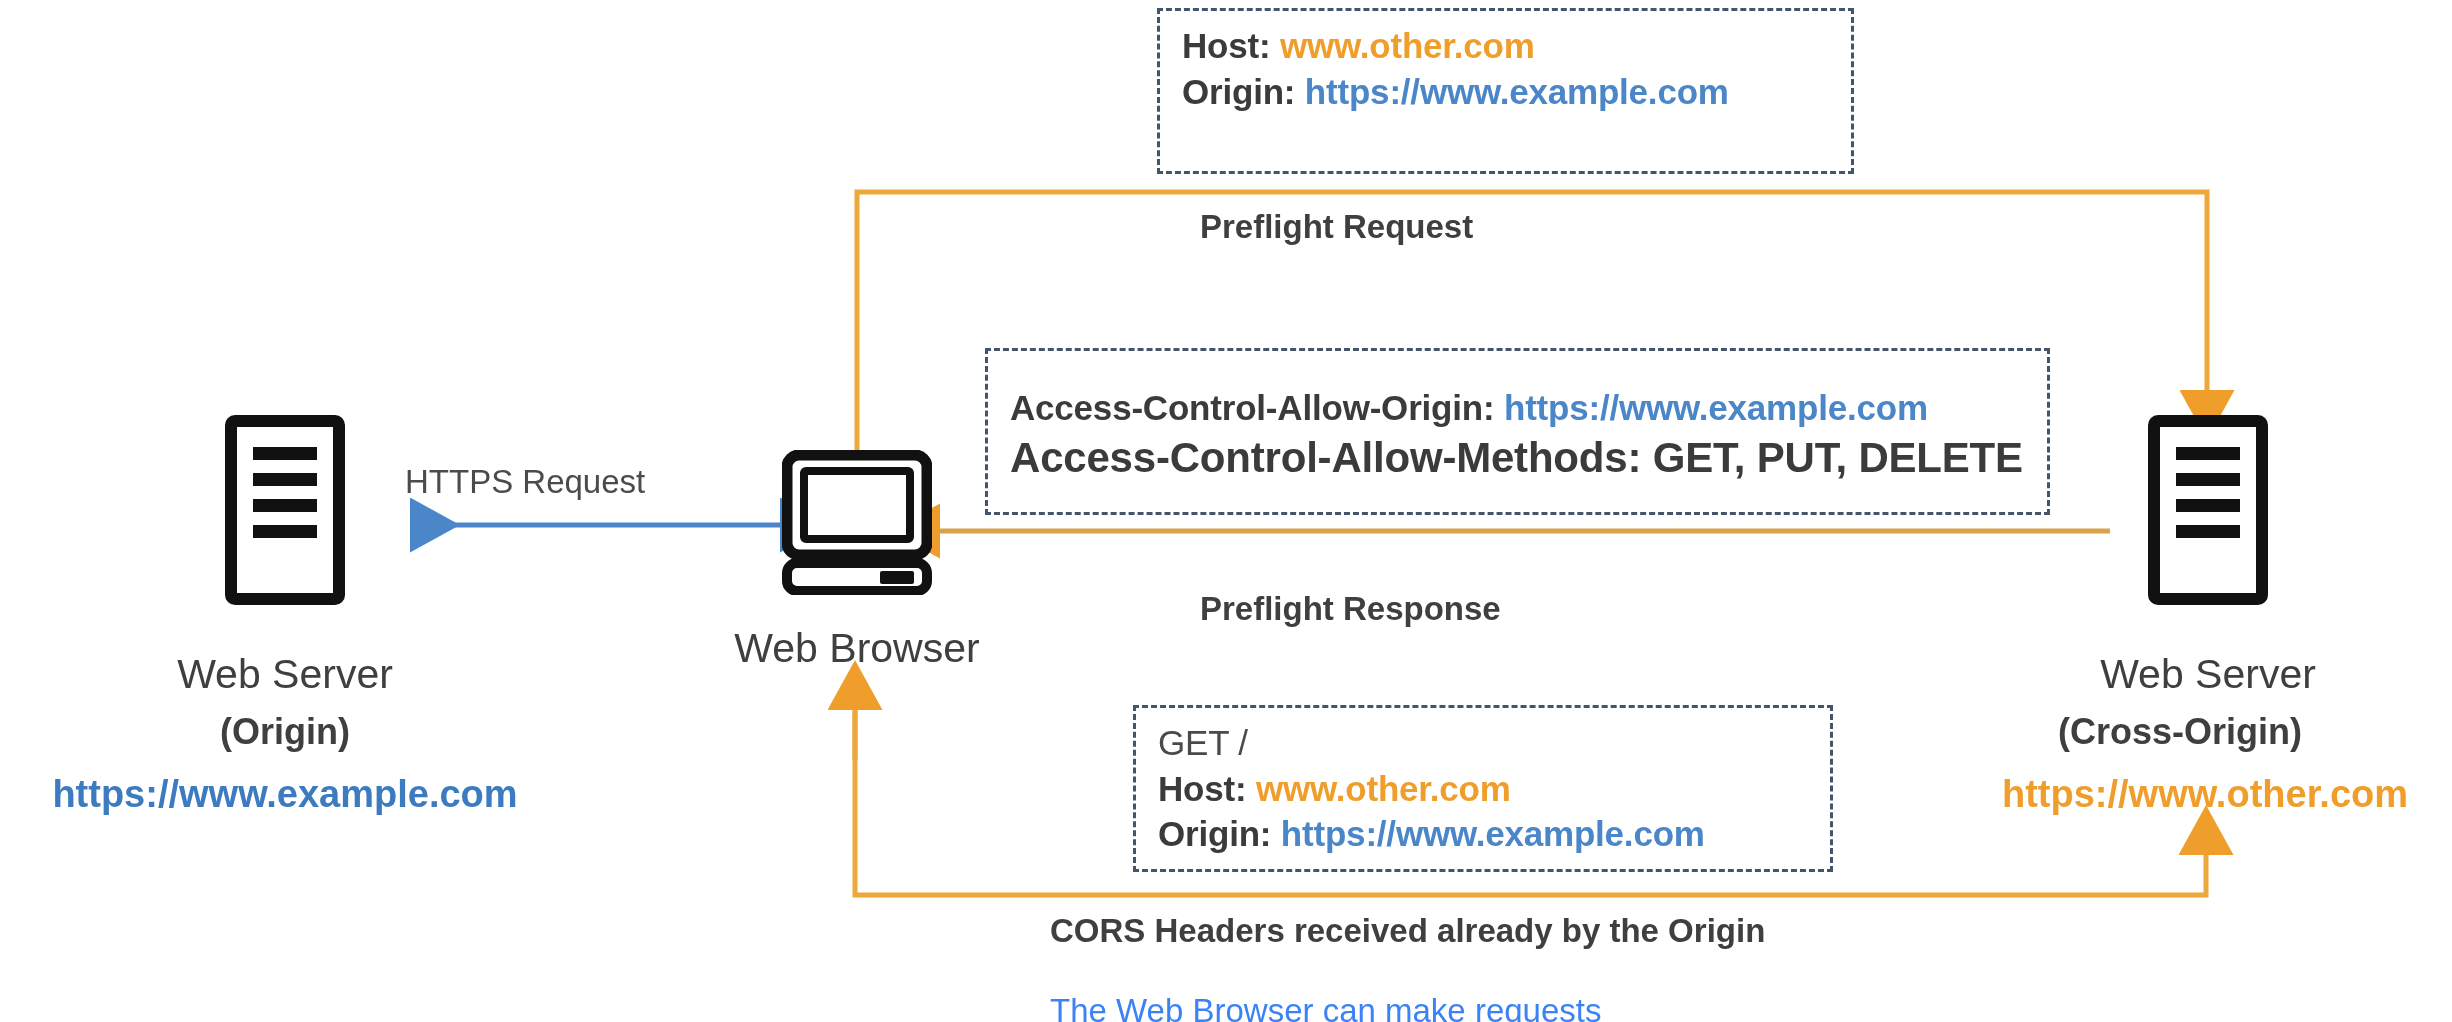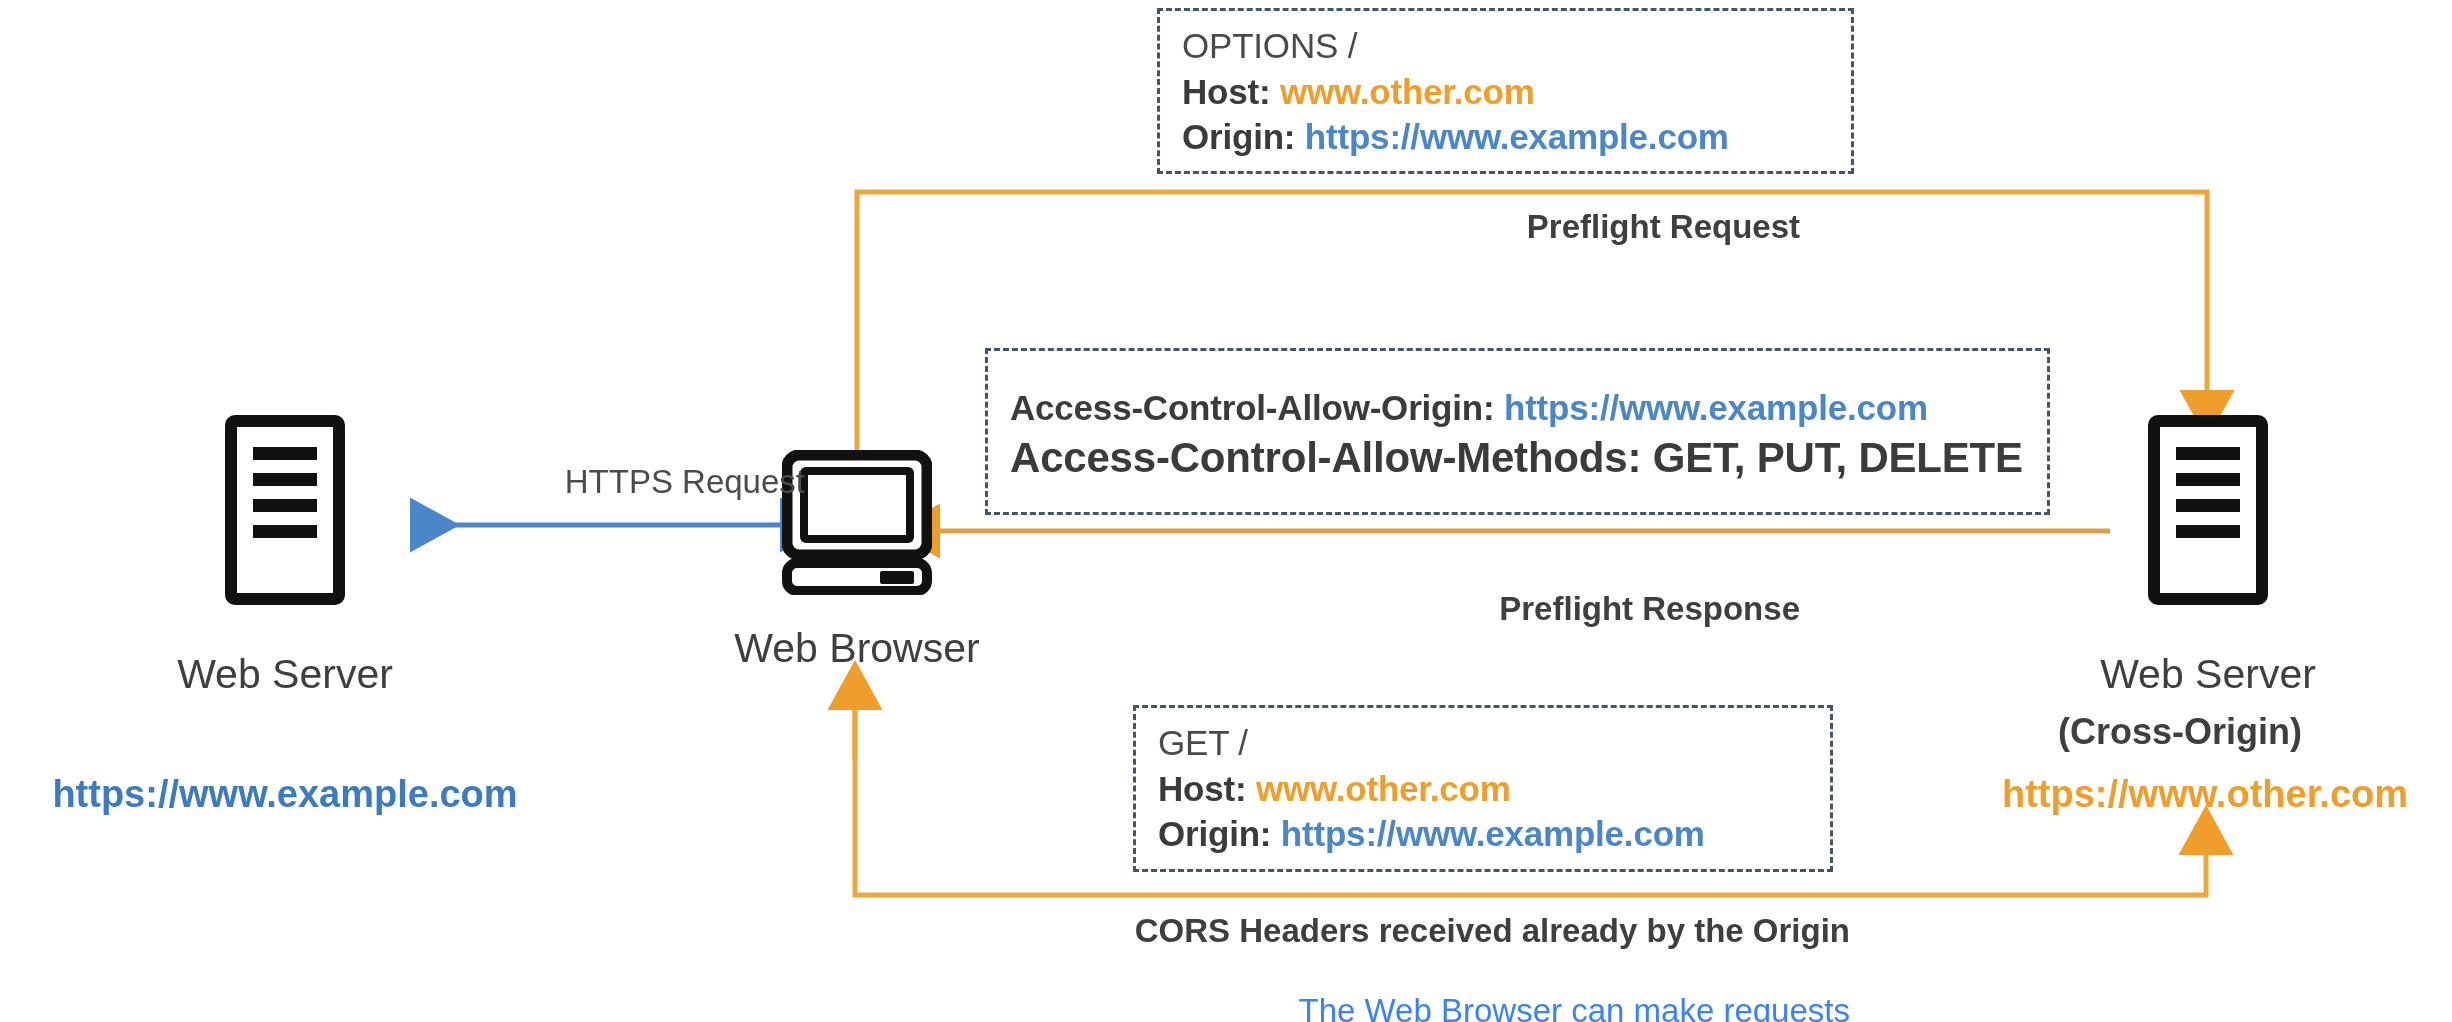--- a/index.html
+++ b/index.html
@@ -57,21 +57,21 @@
   .node-name  { font-size: 41px; font-weight: 400; line-height: 1.18; }
   .node-sub   { font-size: 36px; font-weight: bold; line-height: 1.20; }
   .node-url   { font-size: 38px; font-weight: bold; line-height: 1.20; }
   .url-blue   { color: #3C7BC0; }
   .url-orange { color: #EF9E2B; }
 
   
   .flow-label {
     position: absolute;
     white-space: nowrap;
-    text-align: right;
+    text-align: left;
     color: #3f3f3f;
   }
   .flow-bold { font-weight: bold; font-size: 33px; }
   .flow-thin { font-weight: 400; font-size: 33px; color: #3b82f6; margin-top: 32px; }
   .flow-https { font-weight: 400; font-size: 33px; color: #4b4b4b; }
 
   svg.overlay {
     position: absolute;
     left: 0; top: 0;
     width: 2452px;
@@ -121,20 +121,21 @@
   <div class="abs" style="left:225px; top:415px;">
     <svg width="120" height="190" viewBox="0 0 120 190">
       <rect x="6" y="6" width="108" height="178" rx="4" ry="4" fill="#ffffff" stroke="#111111" stroke-width="12"></rect>
       <rect x="28" y="32" width="64" height="13" fill="#111111"></rect>
       <rect x="28" y="58" width="64" height="13" fill="#111111"></rect>
       <rect x="28" y="84" width="64" height="13" fill="#111111"></rect>
       <rect x="28" y="110" width="64" height="13" fill="#111111"></rect>
     </svg>
   </div>
   <div class="node-title node-name" style="left:85px; top:650px; width:400px;">Web Server</div>
+  <div class="node-title node-sub" style="left:85px; top:710px; width:400px;">(Origin)</div>
   <div class="node-title node-url url-blue" style="left:20px; top:772px; width:530px;">https://www.example.com</div>
 
   <div class="abs" style="left:782px; top:450px;">
     <svg width="150" height="145" viewBox="0 0 150 145">
 
       <rect x="5" y="5" width="140" height="100" rx="12" ry="12" fill="#ffffff" stroke="#111111" stroke-width="11"></rect>
 
       <rect x="22" y="21" width="106" height="68" rx="2" ry="2" fill="#ffffff" stroke="#111111" stroke-width="8"></rect>
 
       <rect x="5" y="113" width="140" height="28" rx="10" ry="10" fill="#ffffff" stroke="#111111" stroke-width="10"></rect>
@@ -150,23 +151,20 @@
       <rect x="28" y="58" width="64" height="13" fill="#111111"></rect>
       <rect x="28" y="84" width="64" height="13" fill="#111111"></rect>
       <rect x="28" y="110" width="64" height="13" fill="#111111"></rect>
     </svg>
   </div>
   <div class="node-title node-name" style="left:2008px; top:650px; width:400px;">Web Server</div>
   <div class="node-title node-sub" style="left:1980px; top:710px; width:400px;">(Cross-Origin)</div>
   <div class="node-title node-url url-orange" style="left:1955px; top:772px; width:500px;">https://www.other.com</div>
 
   <div class="msgbox" style="left:1157px; top:8px; width:697px; height:166px;">
-    <div class="msgline plain" style="font-size:35px;">
-      <span>OPTIONS /</span>
-    </div>
     <div class="msgline bold" style="font-size:35px;">
       <span>Host:</span>
       <span class="k-orange">www.other.com</span>
     </div>
     <div class="msgline bold" style="font-size:35px;">
       <span>Origin:</span>
       <span class="k-blue">https://www.example.com</span>
     </div>
   </div>
 

